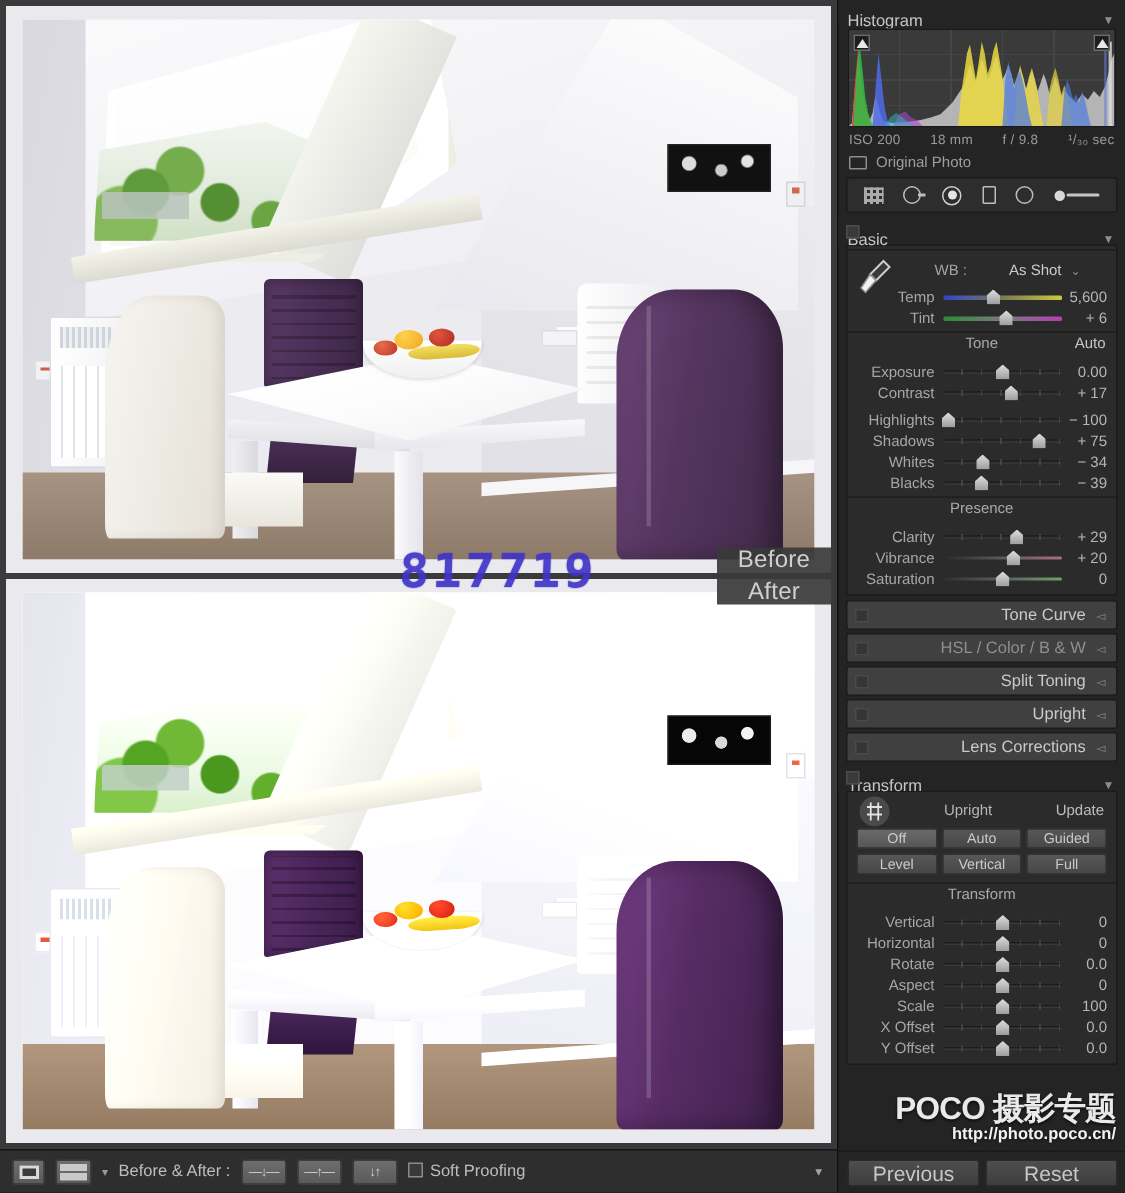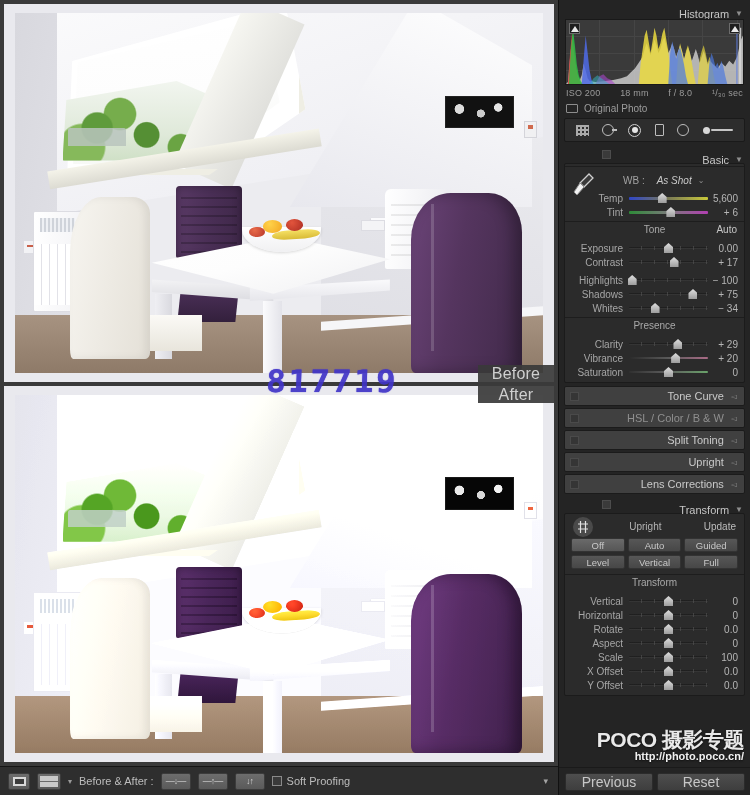--- a/index.html
+++ b/index.html
@@ -270,23 +270,23 @@
   }
   #tb-caret-right { margin-left:auto; color:#a5a5a5; font-size:9px; padding-right:2px; }
 
   
   #right {
     position:absolute; left:558px; top:0; width:192px; height:795px;
     background:#242424; border-left:1px solid #111;
     overflow:hidden;
   }
   .panel-head {
-    height:17px; display:flex; align-items:center; justify-content:flex-end;
+    height:17px; display:flex; align-items:center; justify-content:space-between;
     padding:10px 7px 0 6px; color:#c6c6c6; font-size:11px;
-    background:#242424; position:relative;margin-left:38px;
+    background:#242424; position:relative;
   }
   .panel-head .tw { color:#8d8d8d; font-size:8px; margin-left:6px; }
   .panel-head .sqbtn {
     position:absolute; left:5px; top:4px; width:9px; height:9px;
     background:#3a3a3a; border:1px solid #4c4c4c;
   }
   .panel-box {
     margin:0 5px 3px 5px; background:#2b2b2b;
     border:1px solid #1b1b1b; border-radius:2px;
   }
@@ -391,21 +391,21 @@
   .divline { height:1px; background:#1d1d1d; margin:2px 0; }
 
   #wb-row {
     display:flex; align-items:center; height:22px; padding:0 6px;
     font-size:10px; color:#a2a2a2; position:relative;
   }
   #eyedrop {
     position:absolute; left:8px; top:3px; width:22px; height:26px;
   }
   #wb-row .wblab { margin-left:52px; }
-  #wb-row .asshot { margin-left:12px; color:#cacaca;font-style:italic; }
+  #wb-row .asshot { margin-left:28px; color:#cacaca; }
   #wb-row .dd { margin-left:6px; color:#8d8d8d; font-size:8px; }
 
   
   .collapsed {
     margin:0 5px 2px 5px; height:20px; background:#404040;
     border:1px solid #1b1b1b; border-radius:2px;
     display:flex; align-items:center; justify-content:flex-end;
     padding:0 7px; color:#c9c9c9; font-size:11px; position:relative;
   }
   .collapsed .sqbtn {
@@ -612,21 +612,21 @@
         <rect x="176" y="8" width="2.2" height="58" fill="#d8d8d8" opacity="0.85"></rect>
         <rect x="173" y="14" width="1.6" height="52" fill="#5c7ce0" opacity="0.6"></rect>
       </svg>
       <div class="clip-ind" id="clip-l"></div>
       <div class="clip-ind" id="clip-r"></div>
     </div>
 
     <div id="exif">
       <span>ISO 200</span>
       <span>18 mm</span>
-      <span>f / 8.0</span>
+      <span>f / 9.8</span>
       <span>¹/₃₀ sec</span>
     </div>
 
     <div id="orig-photo">
       <span class="pico"></span>
       <span>Original Photo</span>
     </div>
 
     <div id="toolstrip">
       <span class="t-ico">
@@ -733,20 +733,29 @@
       </div>
       <div class="srow">
         <span class="lbl">Whites</span>
         <span class="track">
             <span class="bar"></span>
             <span class="ticks"></span>
           <span class="knob" style="left:33%"></span>
           </span>
         <span class="val">− 34</span>
       </div>
+      <div class="srow">
+        <span class="lbl">Blacks</span>
+        <span class="track">
+            <span class="bar"></span>
+            <span class="ticks"></span>
+          <span class="knob" style="left:32%"></span>
+          </span>
+        <span class="val">− 39</span>
+      </div>
 
       <div class="divline"></div>
       <div class="sect-head">
         <span>Presence</span>
       </div>
       <div class="srow">
         <span class="lbl">Clarity</span>
         <span class="track">
             <span class="bar"></span>
             <span class="ticks"></span>

